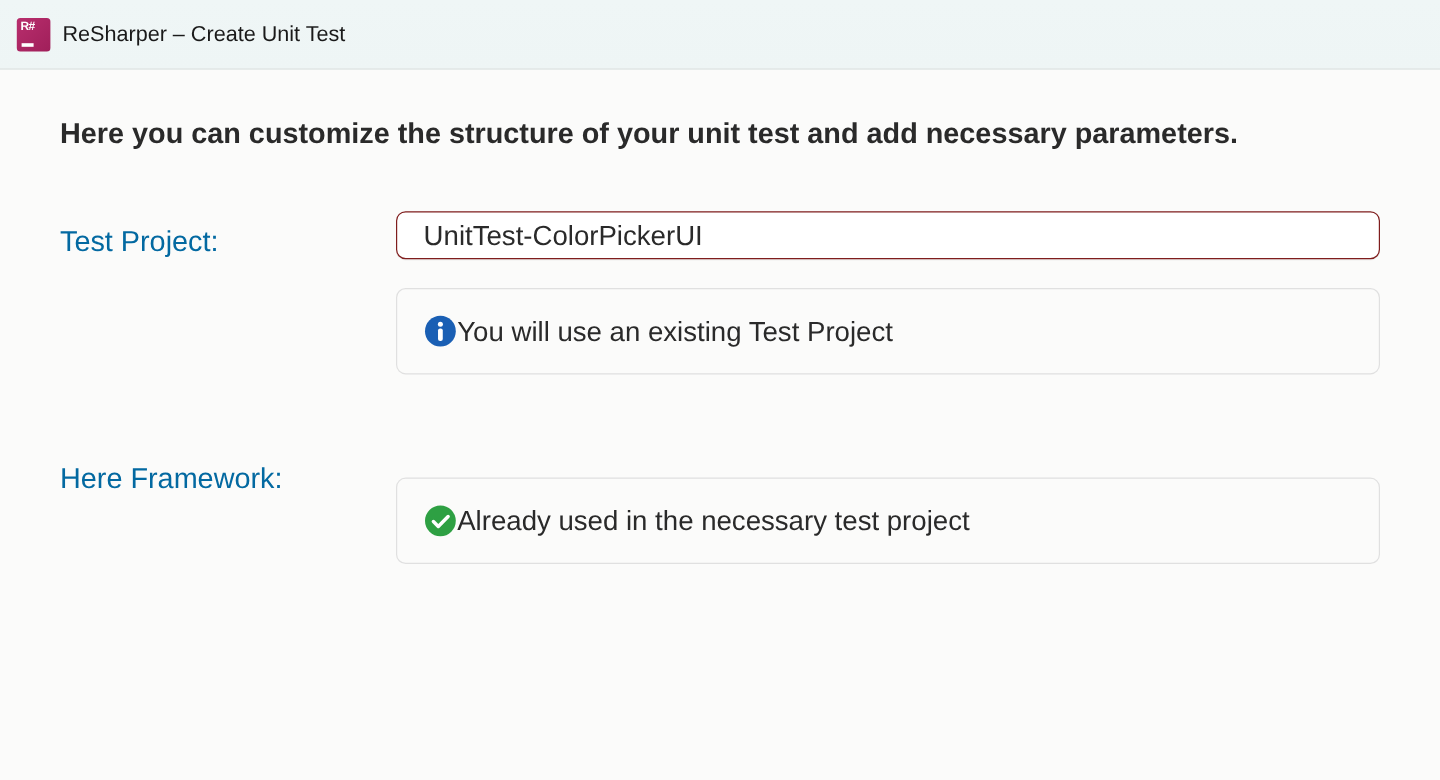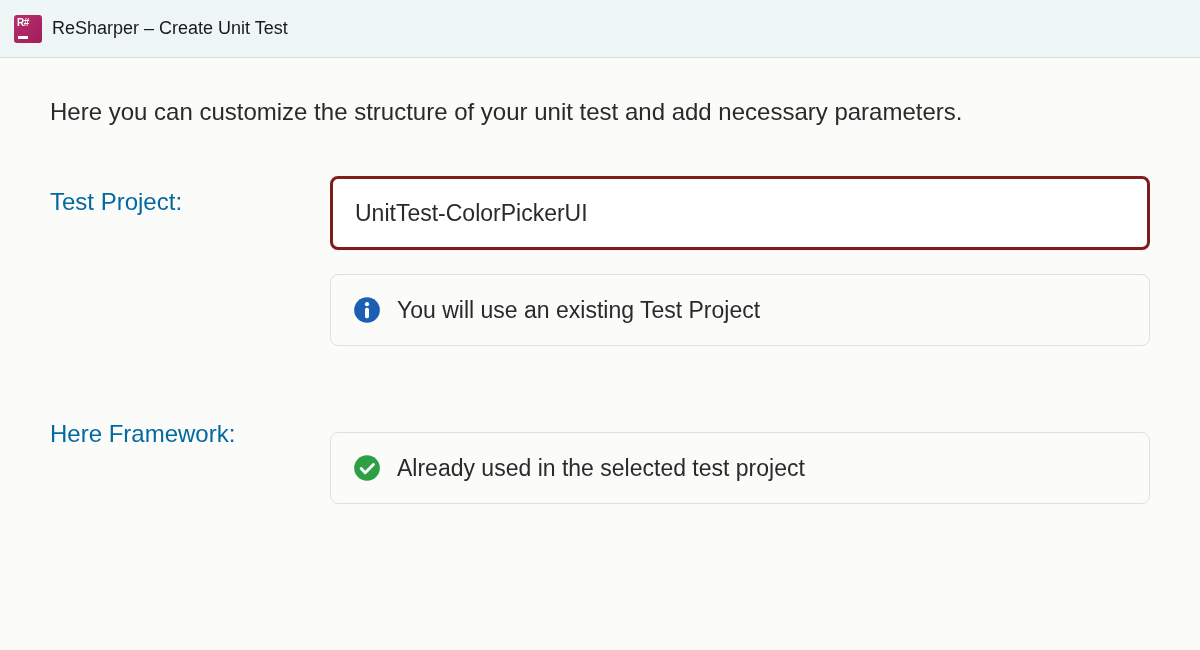--- a/index.html
+++ b/index.html
@@ -62,61 +62,61 @@
     .page-title {
       font-size: 48px;
       font-weight: 600;
       color: #1a1a1a;
       margin-bottom: 22px;
       letter-spacing: -0.5px;
     }
     .page-subtitle {
       font-size: 24px;
       color: #2a2a2a;
-      font-weight: 400;
+      font-weight: 700;
       margin-bottom: 50px;
     }
     .form-row {
       display: flex;
       align-items: flex-start;
       margin-bottom: 24px;
     }
     .form-label {
       width: 280px;
       font-size: 24px;
       color: #0369a1;
       padding-top: 12px;
       flex-shrink: 0;
     }
     .form-control-col {
       flex: 1;
     }
     .form-input {
       width: 100%;
-      height: 74px;
-      border: 3px solid #7f1d1d;
+      height: 40px;
+      border: 1px solid #7f1d1d;
       border-radius: 8px;
       background: white;
       font-size: 23px;
       color: #2a2a2a;
       padding: 12px 22px;
       font-family: inherit;
       outline: none;
       box-shadow: 0 1px 0 rgba(0,0,0,0.05);
     }
     .info-box {
       width: 100%;
       min-height: 72px;
       border: 1px solid #e0e0e0;
       border-radius: 8px;
       background: #fbfbfa;
       display: flex;
       align-items: center;
       padding: 0 22px;
-      gap: 16px;
+      gap: 0;
       margin-top: 24px;
     }
     .info-icon-wrap {
       width: 28px;
       height: 28px;
       flex-shrink: 0;
     }
     .info-text {
       font-size: 23px;
       color: #2a2a2a;
@@ -161,17 +161,17 @@
   <div class="form-row">
     <div class="form-label">Here Framework:</div>
     <div class="form-control-col">
       <div class="info-box">
         <div class="info-icon-wrap">
           <svg viewBox="0 0 24 24" width="28" height="28">
             <circle cx="12" cy="12" r="11" fill="#2ea043"></circle>
             <path d="M7 12.5 L10.5 16 L17.5 9" stroke="white" stroke-width="2.5" fill="none" stroke-linecap="round" stroke-linejoin="round"></path>
           </svg>
         </div>
-        <span class="info-text">Already used in the selected test project</span>
+        <span class="info-text">Already used in the necessary test project</span>
       </div>
     </div>
   </div>
 </div>
 
 </body></html>

